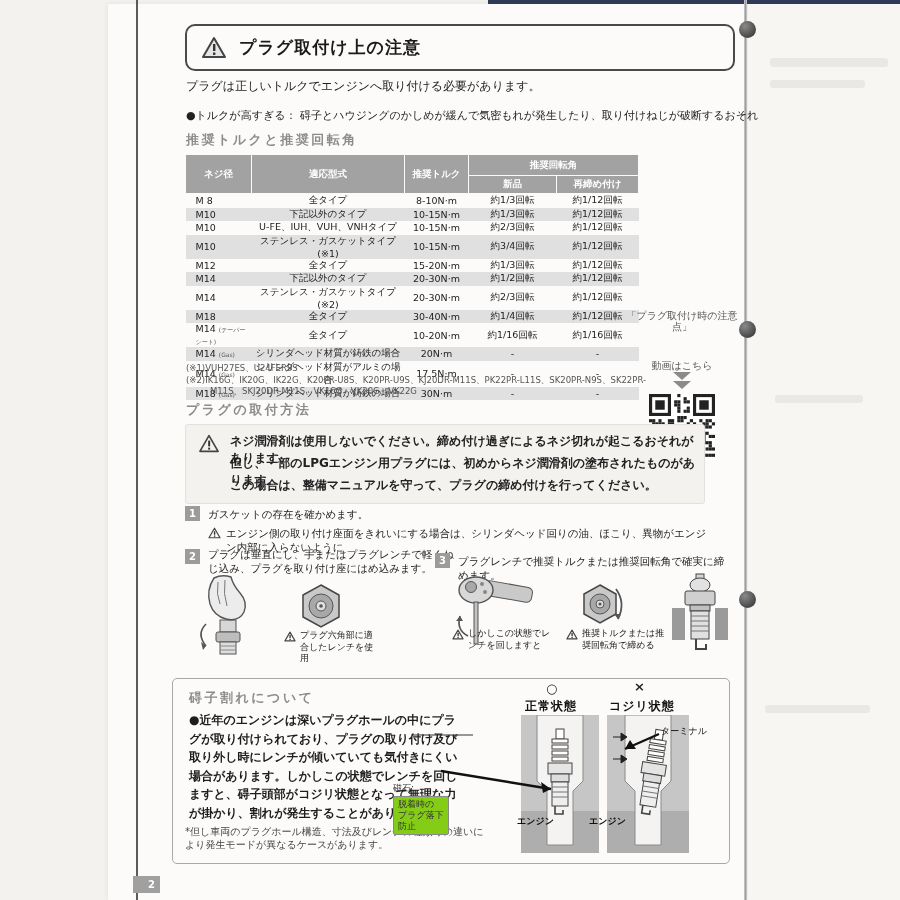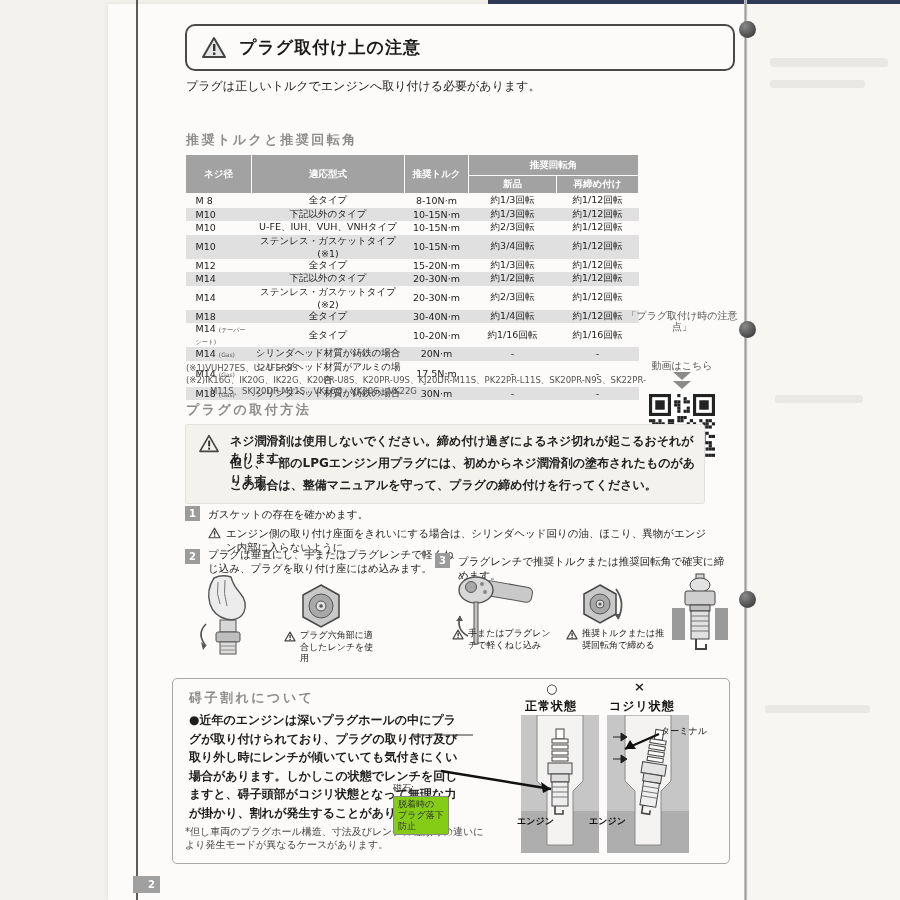--- a/index.html
+++ b/index.html
@@ -94,20 +94,21 @@
       <svg width="26" height="23" viewBox="0 0 26 23">
           <path d="M13 2 L24 21 L2 21 Z" fill="#e6e6e6" stroke="#444" stroke-width="2" stroke-linejoin="round"></path>
           <rect x="12" y="8" width="2.4" height="7" fill="#333"></rect>
           <rect x="12" y="16.5" width="2.4" height="2.4" fill="#333"></rect>
         </svg>
     </span>
     <span class="notice-title">プラグ取付け上の注意</span>
   </div>
 
   <div class="intro-lead">プラグは正しいトルクでエンジンへ取り付ける必要があります。</div>
+  <div class="intro-bullet" style="top:108px;">●トルクが高すぎる： 碍子とハウジングのかしめが緩んで気密もれが発生したり、取り付けねじが破断するおそれ</div>
 
   <div class="sec-title" style="top:131px;">推奨トルクと推奨回転角</div>
   <table class="torque-table">
     <colgroup>
         <col style="width:66px">
         <col style="width:153px">
         <col style="width:64px">
         <col style="width:88px">
         <col style="width:82px">
       </colgroup>
@@ -428,21 +429,21 @@
     </svg>
   </div>
   <div class="illu-cap" style="left:452px;top:628px;width:100px;">
     <span class="warn-icon">
       <svg width="12" height="11" viewBox="0 0 26 23">
           <path d="M13 2 L24 21 L2 21 Z" fill="none" stroke="#444" stroke-width="2.4" stroke-linejoin="round"></path>
           <rect x="11.8" y="8" width="2.8" height="7" fill="#333"></rect>
           <rect x="11.8" y="16.5" width="2.8" height="2.6" fill="#333"></rect>
         </svg>
     </span>
-    <span>手またはプラグレンチで軽くねじ込み</span>
+    <span>しかしこの状態でレンチを回しますと</span>
   </div>
   <div class="illu" style="left:576px;top:581px;">
     <svg width="52" height="52" viewBox="0 0 52 52">
       <polygon points="24,4 40,13 40,33 24,42 8,33 8,13" fill="#c9c9c9" stroke="#444" stroke-width="1.5"></polygon>
       <circle cx="24" cy="23" r="10" fill="#a8a8a8" stroke="#555"></circle>
       <circle cx="24" cy="23" r="4" fill="#e0e0e0" stroke="#555"></circle>
       <circle cx="24" cy="23" r="1.6" fill="#555"></circle>
       <path d="M40 8 Q50 22 42 38" fill="none" stroke="#555" stroke-width="1.8"></path>
       <path d="M42 38 L38 33 L45 33 Z" fill="#555"></path>
     </svg>

